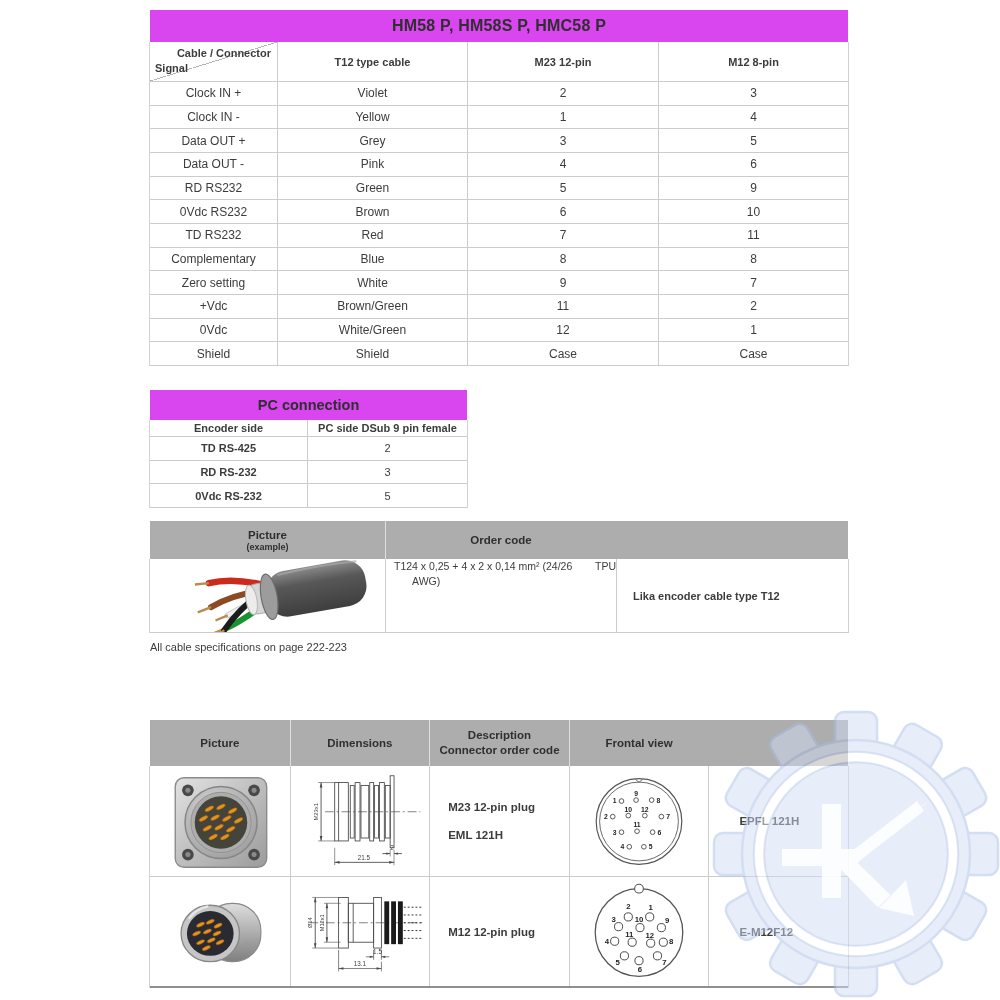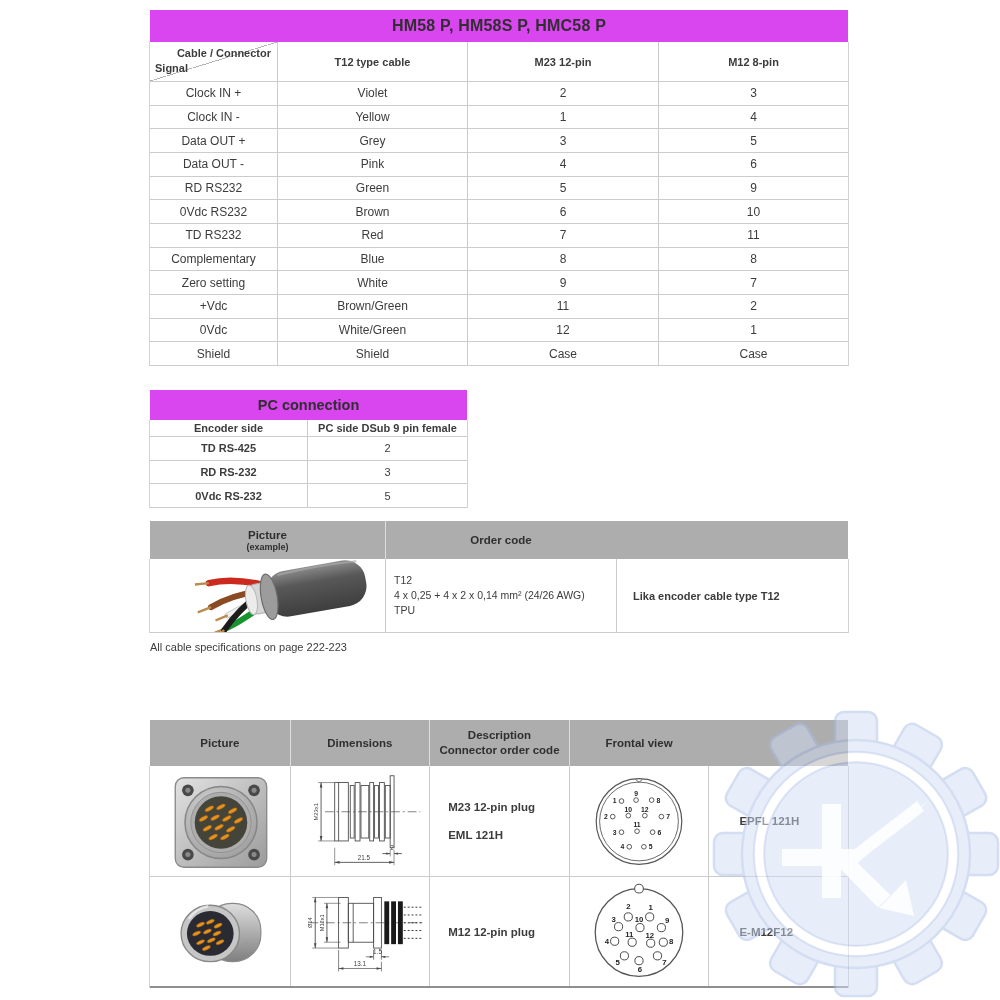--- a/index.html
+++ b/index.html
@@ -30,21 +30,21 @@
   .t2row .lbl{font-weight:bold;}
   
   #t3{left:150px;top:521px;width:698px;}
   .t3bar{height:38px;display:grid;grid-template-columns:235px 231px 232px;background:#adadad;}
   .t3bar .hcell{display:flex;flex-direction:column;align-items:center;justify-content:center;
         font-weight:bold;font-size:11.5px;color:#2f2f2f;border-left:1px solid rgba(255,255,255,.6);}
   .t3bar .hcell.first{border-left:none;}
   .t3bar .sub{font-size:9px;font-weight:bold;margin-top:1px;}
   .t3row{display:grid;grid-template-columns:235px 231px 232px;height:74px;border-bottom:1px solid #cccccc;
          box-sizing:border-box;box-shadow:-1px 0 0 #d2d2d2,1px 0 0 #d2d2d2;}
-  .cabletype{flex-direction:column;align-items:flex-start !important;justify-content:center;
+  .cabletype{flex-direction:row;align-items:flex-start !important;justify-content:center;
          padding-left:8px;font-size:10.5px;line-height:1.45;}
   .ordercode{justify-content:flex-start !important;padding-left:16px;font-weight:bold;font-size:11px;}
   #note{left:150px;top:641px;width:698px;text-align:left;font-size:11px;color:#3c3c3c;}
   
   #t4{left:150px;top:720px;width:698px;}
   .t4bar{height:46px;display:grid;grid-template-columns:repeat(5,139.6px);background:#adadad;}
   .t4bar .hcell{display:flex;flex-direction:column;align-items:center;justify-content:center;
         font-weight:bold;font-size:11.5px;line-height:1.3;color:#2f2f2f;
         border-left:1px solid rgba(255,255,255,.6);text-align:center;}
   .t4bar .hcell.first{border-left:none;}

